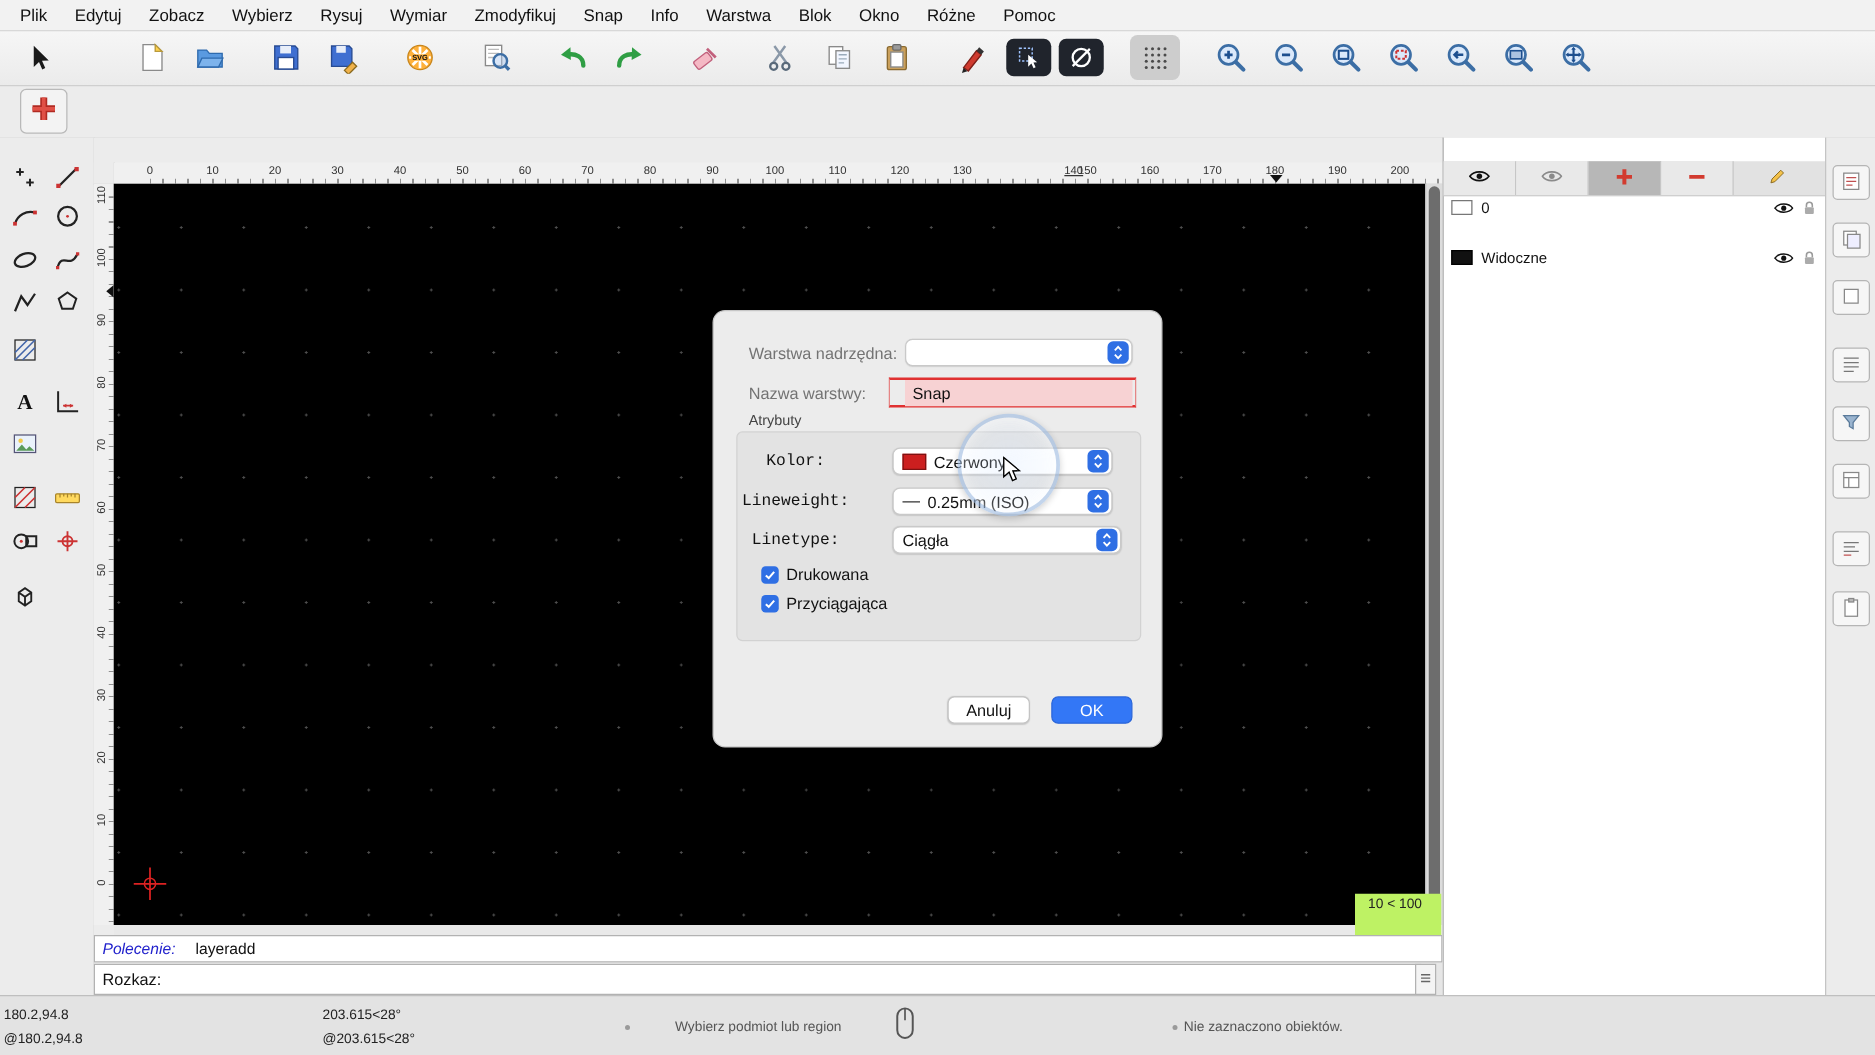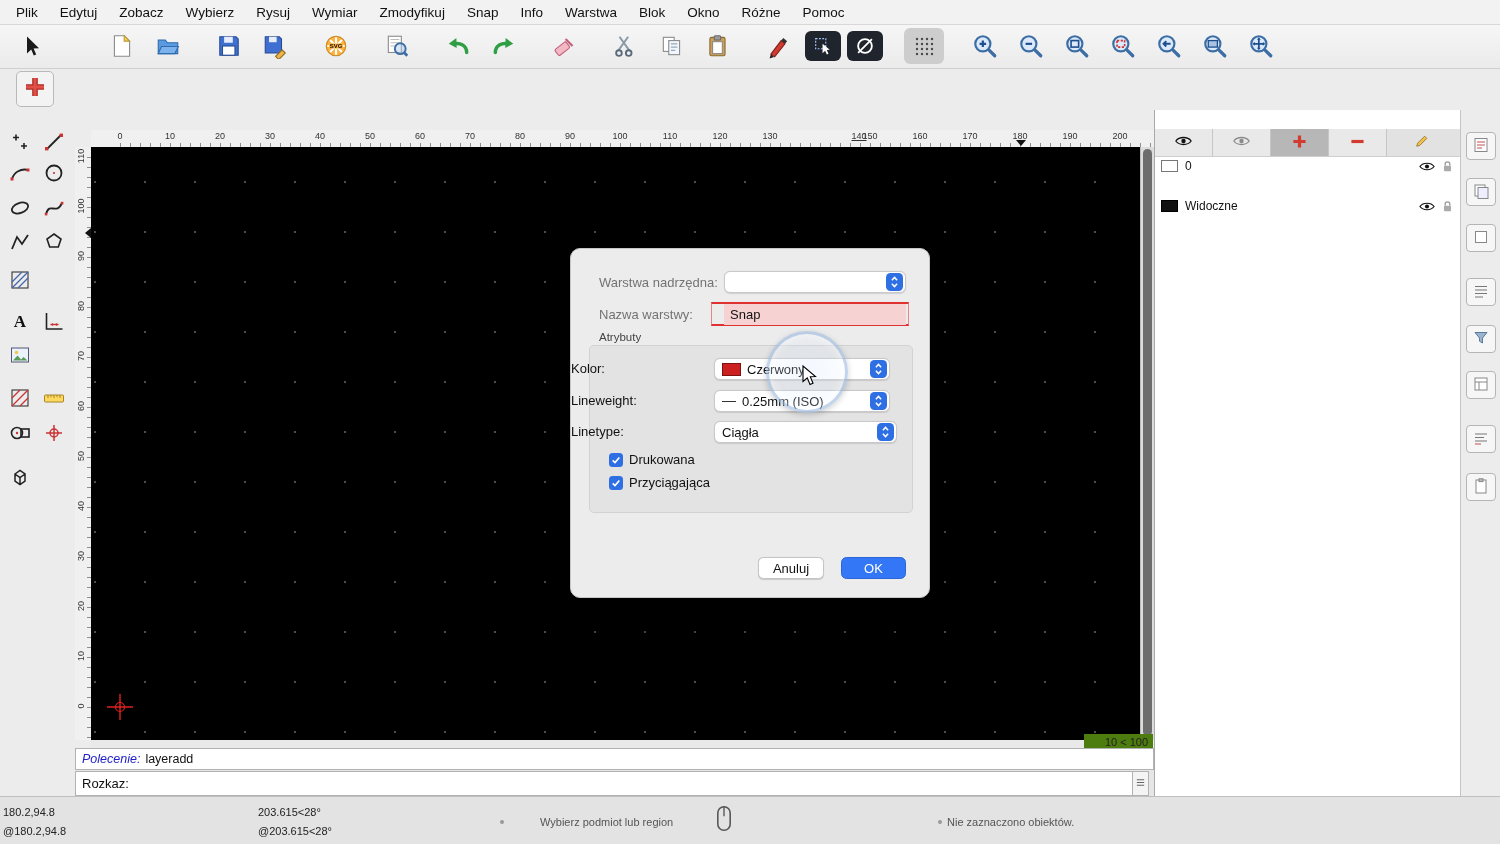--- a/index.html
+++ b/index.html
@@ -54,22 +54,22 @@
          transform:rotate(-90deg) translateX(0);transform-origin:center;margin-top:-6px;}
   .vmarker{position:absolute;right:0;width:0;height:0;border-top:5px solid transparent;
            border-bottom:5px solid transparent;border-right:6px solid #111;margin-top:-5px;}
   .canvas{position:absolute;left:16px;top:37px;width:1050px;height:593px;background:#000;
           background-image:radial-gradient(circle,rgba(140,140,140,.55) 0.9px,transparent 1.1px);
           background-size:50px 50px;background-position:29px 10px;overflow:hidden;}
   .origin-cross{position:absolute;left:29px;top:560px;width:0;height:0;}
   .vscroll{position:absolute;right:0;top:37px;width:13px;height:593px;background:#dcdcdc;
            border-left:1px solid #bdbdbd;}
   .vscroll .thumb{position:absolute;left:2px;right:2px;top:2px;bottom:4px;background:#6d6d6d;border-radius:5px;}
-  .gridinfo{position:absolute;right:1px;bottom:0;width:64px;height:14px;background:#4d7c0f;
-            font-size:11px;line-height:17px;text-align:right;padding-right:5px;color:#222;}
+  .gridinfo{position:absolute;right:1px;bottom:0;width:64px;height:33px;background:#bef264;
+            font-size:11px;line-height:17px;text-align:center;padding-right:5px;color:#222;}
   .canvas-bottom{position:absolute;left:16px;right:13px;bottom:0;height:8px;background:#e9e9e9;}
   
   .rpanel{position:absolute;left:1154px;top:110px;width:306px;bottom:47px;background:#fff;
           border-left:1px solid #a9a9a9;}
   .rpanel-header{position:absolute;left:0;right:0;top:0;height:19px;background:#e6e6e6;
                  border-bottom:1px solid #cfcfcf;font-size:11px;color:#333;}
   .rpanel-title{position:absolute;left:0;right:0;top:0;line-height:19px;text-align:center;}
   .rp-close{position:absolute;left:5px;top:4px;}
   .rp-detach{position:absolute;left:24px;top:4px;}
   .ltoolbar{position:absolute;left:0;right:0;top:19px;height:27px;background:#e2e2e2;
@@ -90,21 +90,21 @@
   .rstrip{position:absolute;left:1460px;top:110px;width:40px;bottom:47px;background:#ececec;
           border-left:1px solid #c4c4c4;}
   .dock-btn{position:absolute;left:5px;width:30px;height:28px;background:#f6f6f6;
             border:1px solid #b5b5b5;border-radius:4px;display:flex;align-items:center;
             justify-content:center;padding:0;}
   
   .bottomzone{position:absolute;left:75px;top:748px;width:1079px;height:49px;background:#e6e6e6;}
   .cmd-history{position:absolute;left:0;top:0;width:1071px;height:20px;background:#fff;
                border:1px solid #b2b2b2;font-size:12.5px;line-height:20px;padding-left:6px;}
   .cmd-prompt-label{color:#2222cc;font-style:italic;}
-  .cmd-value{color:#111;margin-left:5px;}
+  .cmd-value{color:#111;margin-left:16px;}
   .cmd-input-row{position:absolute;left:0;top:23px;width:1054px;height:23px;background:#fff;
                  border:1px solid #b2b2b2;font-size:13px;line-height:23px;padding-left:6px;}
   .cmd-side-btn{position:absolute;left:1057px;top:23px;width:17px;height:25px;background:#f4f4f4;
                 border:1px solid #b2b2b2;display:flex;align-items:center;justify-content:center;padding:0;}
   
   .statusbar{position:absolute;left:0;right:0;bottom:0;height:47px;background:#e3e3e3;
              border-top:1px solid #bfbfbf;font-size:11px;color:#222;}
   .sb{position:absolute;white-space:nowrap;}
   .sb-dot{position:absolute;width:4px;height:4px;border-radius:50%;background:#9a9a9a;}
   .sb-dim{color:#555;}
@@ -119,21 +119,21 @@
   .stepper{position:absolute;right:2px;top:1px;width:17px;height:18px;background:#2f6fe4;
            border-radius:4.5px;display:flex;align-items:center;justify-content:center;}
   .name-hl{position:absolute;left:140px;top:53px;width:198px;height:24px;
            border-top:2px solid #e03131;border-bottom:2px solid #e03131;
            border-left:1px solid rgba(224,49,49,.55);border-right:1px solid rgba(224,49,49,.55);
            box-sizing:border-box;}
   .name-field{position:absolute;left:153px;top:55px;width:182px;height:21px;background:#f7d2d3;
               border:none;box-sizing:border-box;display:flex;align-items:center;padding-left:6px;}
   .groupbox{position:absolute;left:18px;top:96px;width:322px;height:166px;background:rgba(0,0,0,.035);
             border:1px solid #d2d2d2;border-radius:5px;}
-  .glabel{position:absolute;width:131px;text-align:left;height:16px;line-height:16px;}
+  .glabel{position:absolute;width:131px;text-align:center;height:16px;line-height:16px;font-family:Liberation Mono, monospace;}
   .color-swatch{width:17px;height:11px;background:#cc1f1f;border:1px solid #7e1111;margin-right:6px;flex:0 0 auto;}
   .lw-line{display:inline-block;width:14px;border-top:1.6px solid #333;margin-right:6px;}
   .chk{position:absolute;width:14px;height:14px;background:#2f6fe4;border-radius:3.5px;
        display:flex;align-items:center;justify-content:center;}
   .chk-label{position:absolute;height:16px;line-height:16px;}
   .btn{position:absolute;height:22px;border-radius:5.5px;font-size:13px;font-family:"Liberation Sans",sans-serif;
        display:flex;align-items:center;justify-content:center;padding:0;box-sizing:border-box;}
   .btn.plain{background:#fff;border:1px solid #c4c4c4;color:#111;box-shadow:0 0.5px 1px rgba(0,0,0,.15);}
   .btn.primary{background:#3377f6;border:1px solid #2b66d9;color:#fff;}
   .click-halo{position:absolute;left:195px;top:82px;width:76px;height:76px;border-radius:50%;

